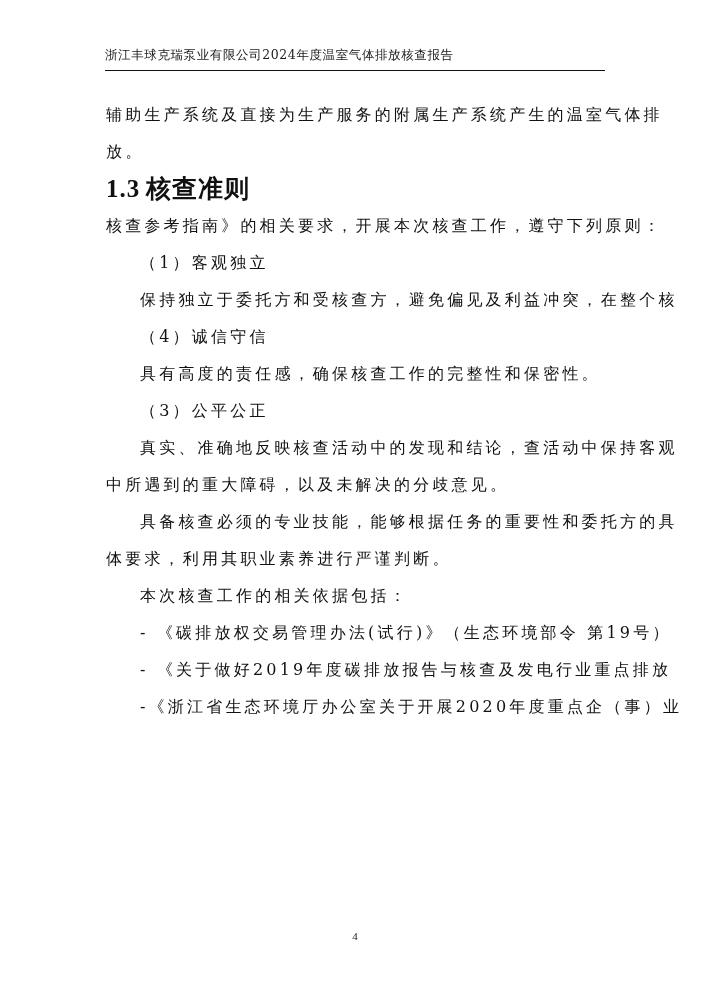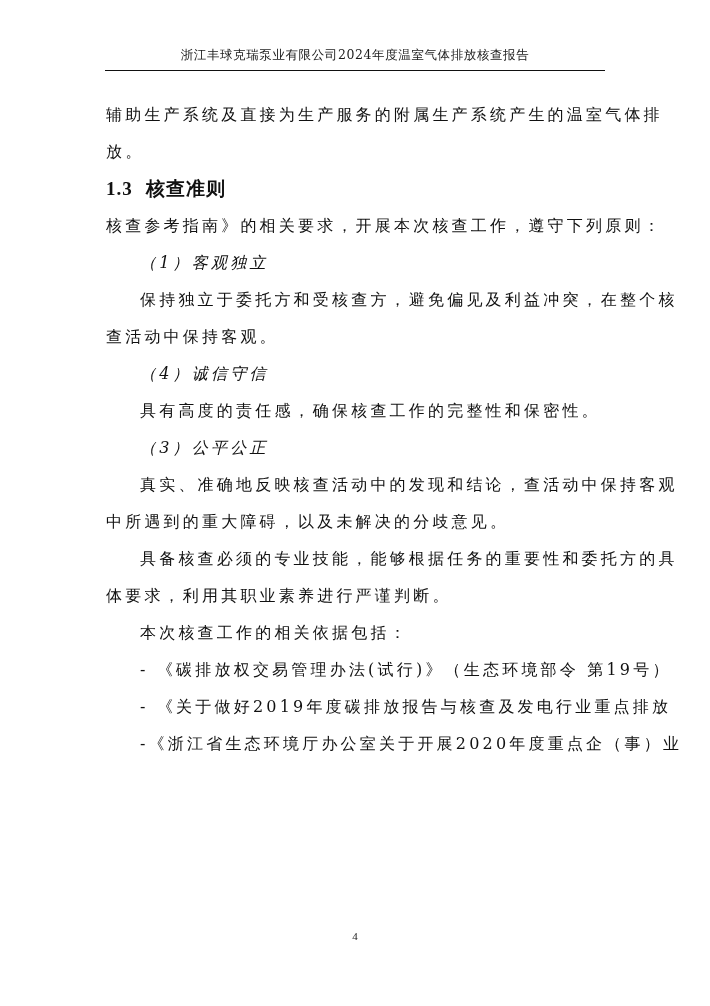--- a/index.html
+++ b/index.html
@@ -13,21 +13,20 @@
       position: relative;
       overflow: hidden;
       font-family: "DejaVu Serif", "Liberation Serif", serif;
       color: #111111;
     }
     .page-header {
       position: absolute;
       left: 105px;
       top: 47px;
       width: 500px;
-      text-align: center;
       font-size: 12.5px;
       letter-spacing: 0.6px;
       line-height: 16px;
       color: #1a1a1a;
     }
     .header-rule {
       position: absolute;
       left: 105px;
       top: 70px;
       width: 500px;
@@ -42,25 +41,25 @@
     }
     .line {
       font-size: 16px;
       line-height: 37px;
       height: 37px;
       letter-spacing: 3.2px;
       white-space: nowrap;
       overflow: visible;
     }
     .indent { padding-left: 34px; }
-    .indent-item { padding-left: 34px; font-style: italic; }
+    .indent-item { padding-left: 34px; }
     .heading {
       font-family: "Liberation Serif", "DejaVu Serif", serif;
       font-weight: bold;
-      font-size: 19px;
+      font-size: 25px;
       line-height: 37px;
       height: 37px;
       letter-spacing: 1px;
     }
     .heading .num {
       display: inline-block;
       width: 40px;
     }
     .page-number {
       position: absolute;
@@ -90,21 +89,20 @@
     <span class="num">1.3</span><span>核查准则</span>
   </div>
 
   <div>
     <div class="line">核查参考指南》的相关要求，开展本次核查工作，遵守下列原则：</div>
   </div>
 
   <div>
     <div class="line indent-item">（1）客观独立</div>
     <div class="line indent">保持独立于委托方和受核查方，避免偏见及利益冲突，在整个核</div>
-    <div class="line">查活动中保持客观。</div>
   </div>
 
   <div>
     <div class="line indent-item">（4）诚信守信</div>
     <div class="line indent">具有高度的责任感，确保核查工作的完整性和保密性。</div>
   </div>
 
   <div>
     <div class="line indent-item">（3）公平公正</div>
     <div class="line indent">真实、准确地反映核查活动中的发现和结论，查活动中保持客观</div>

